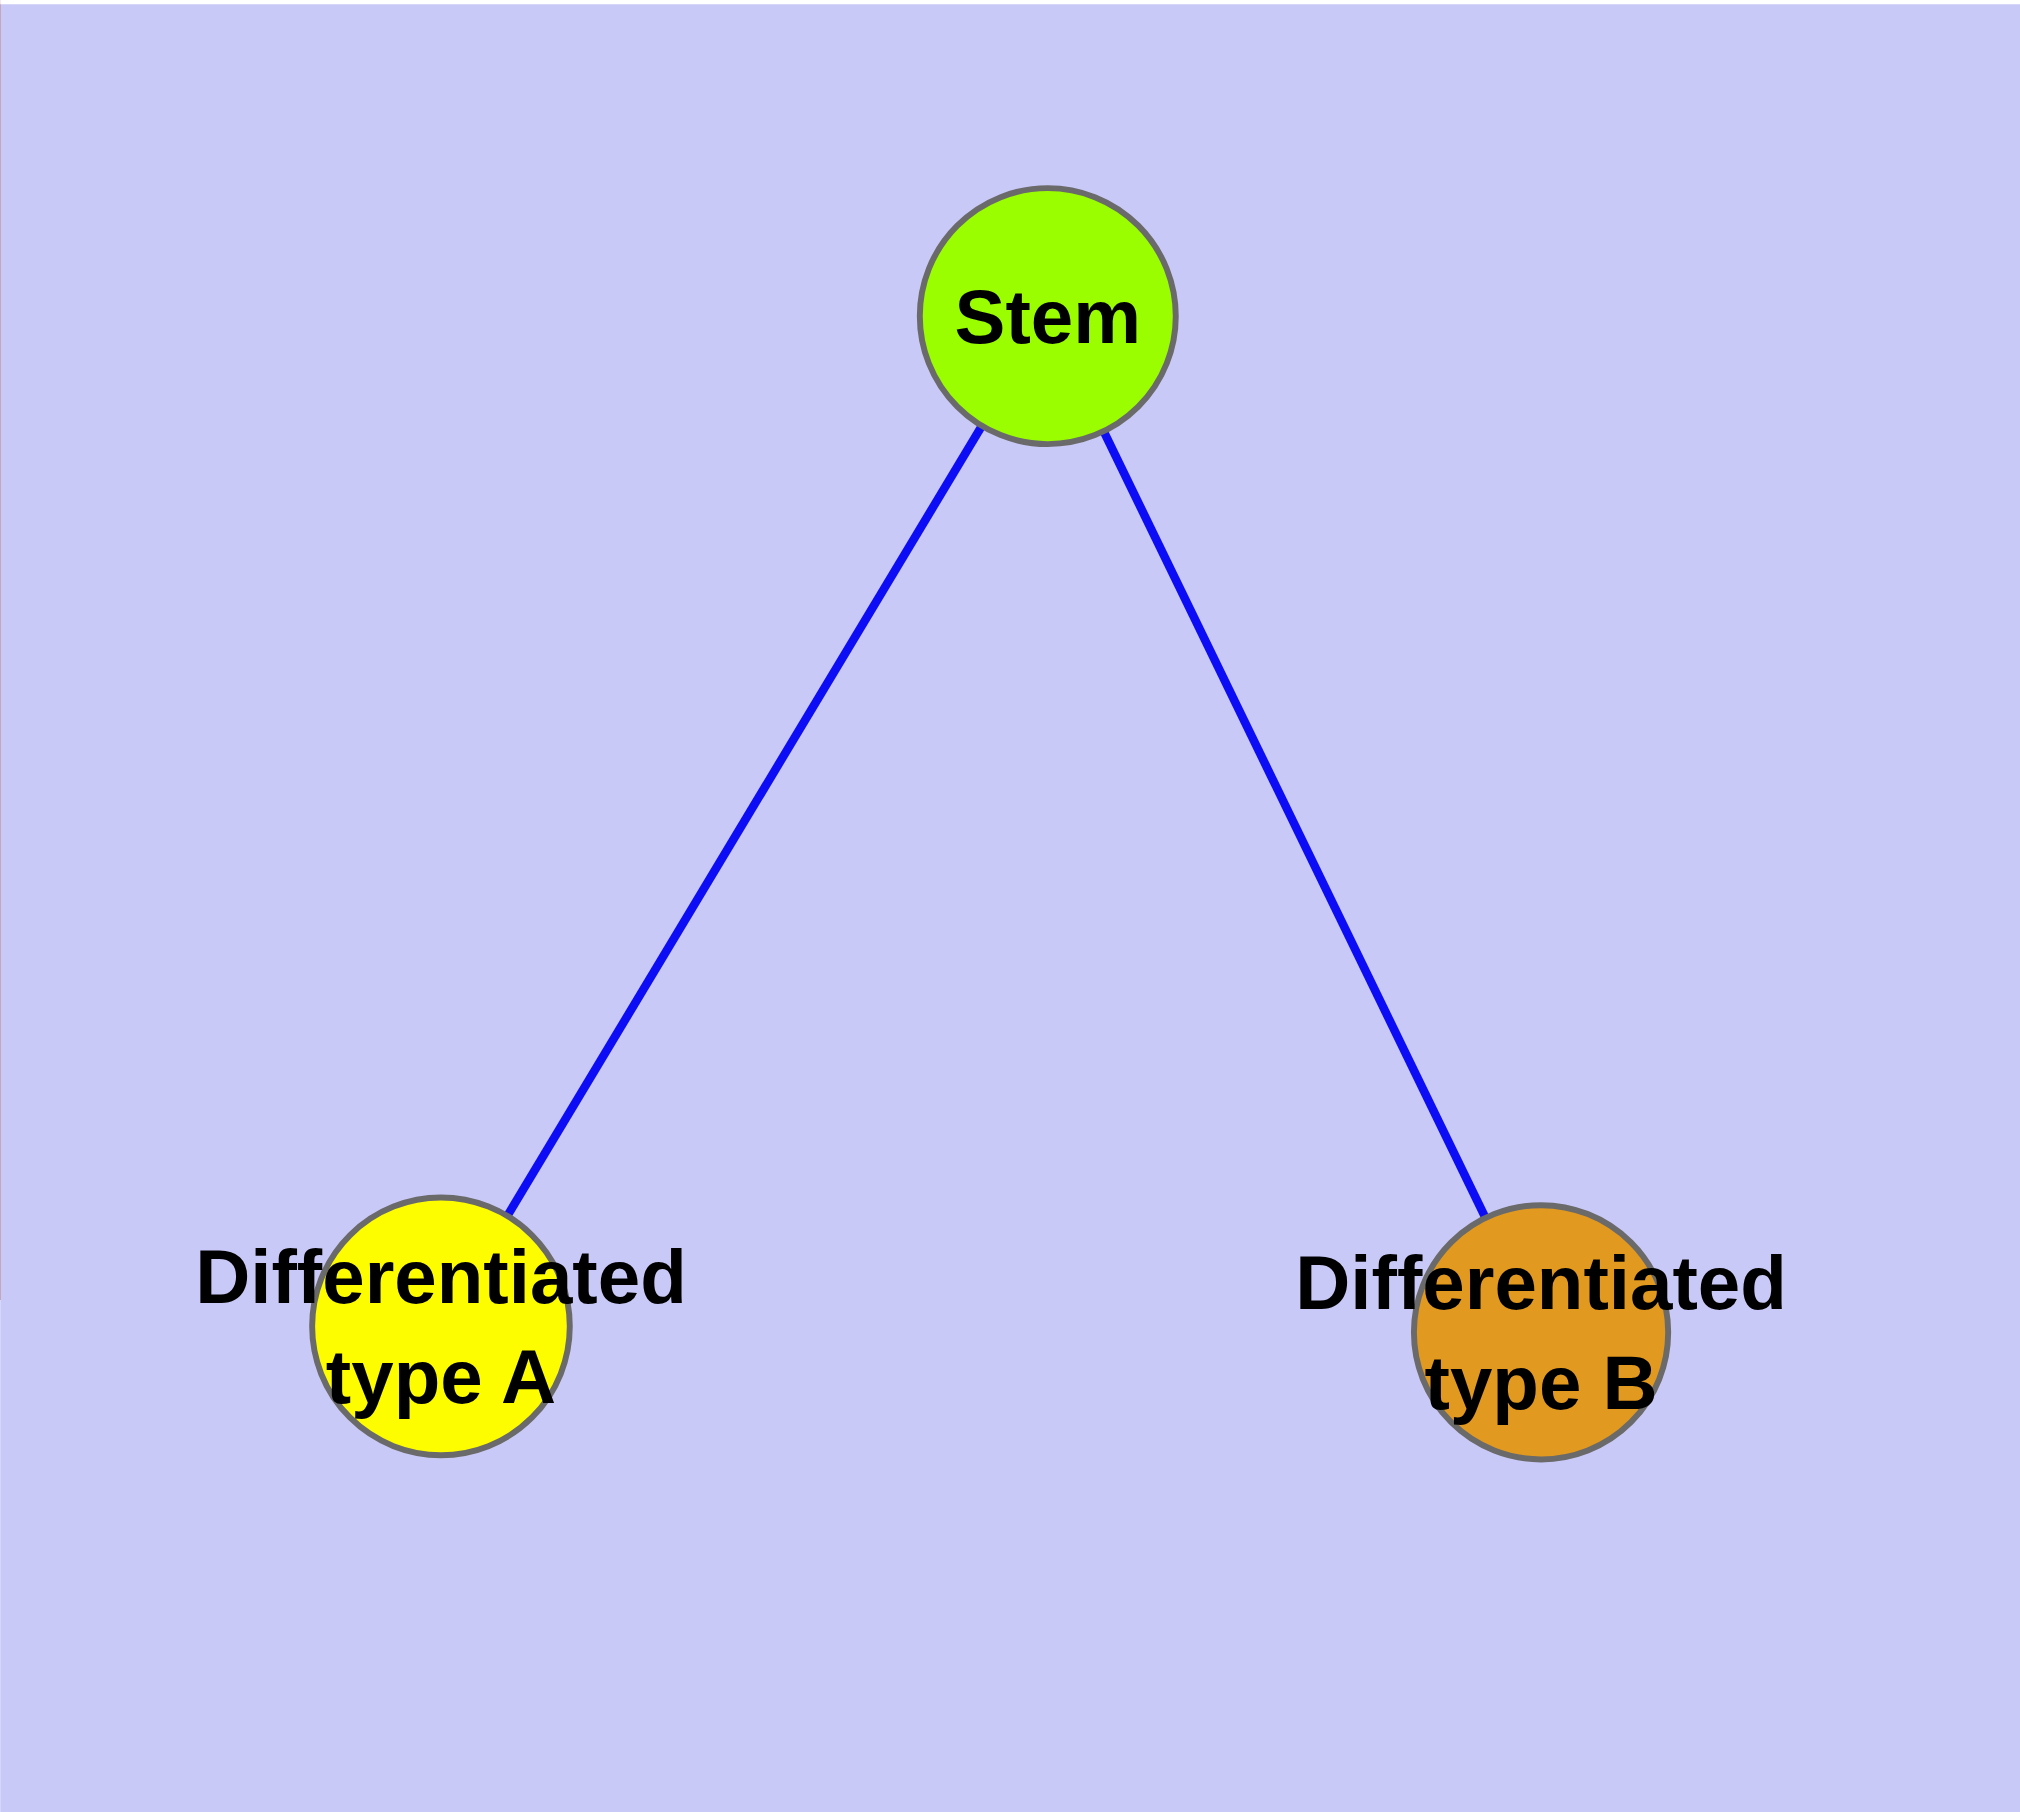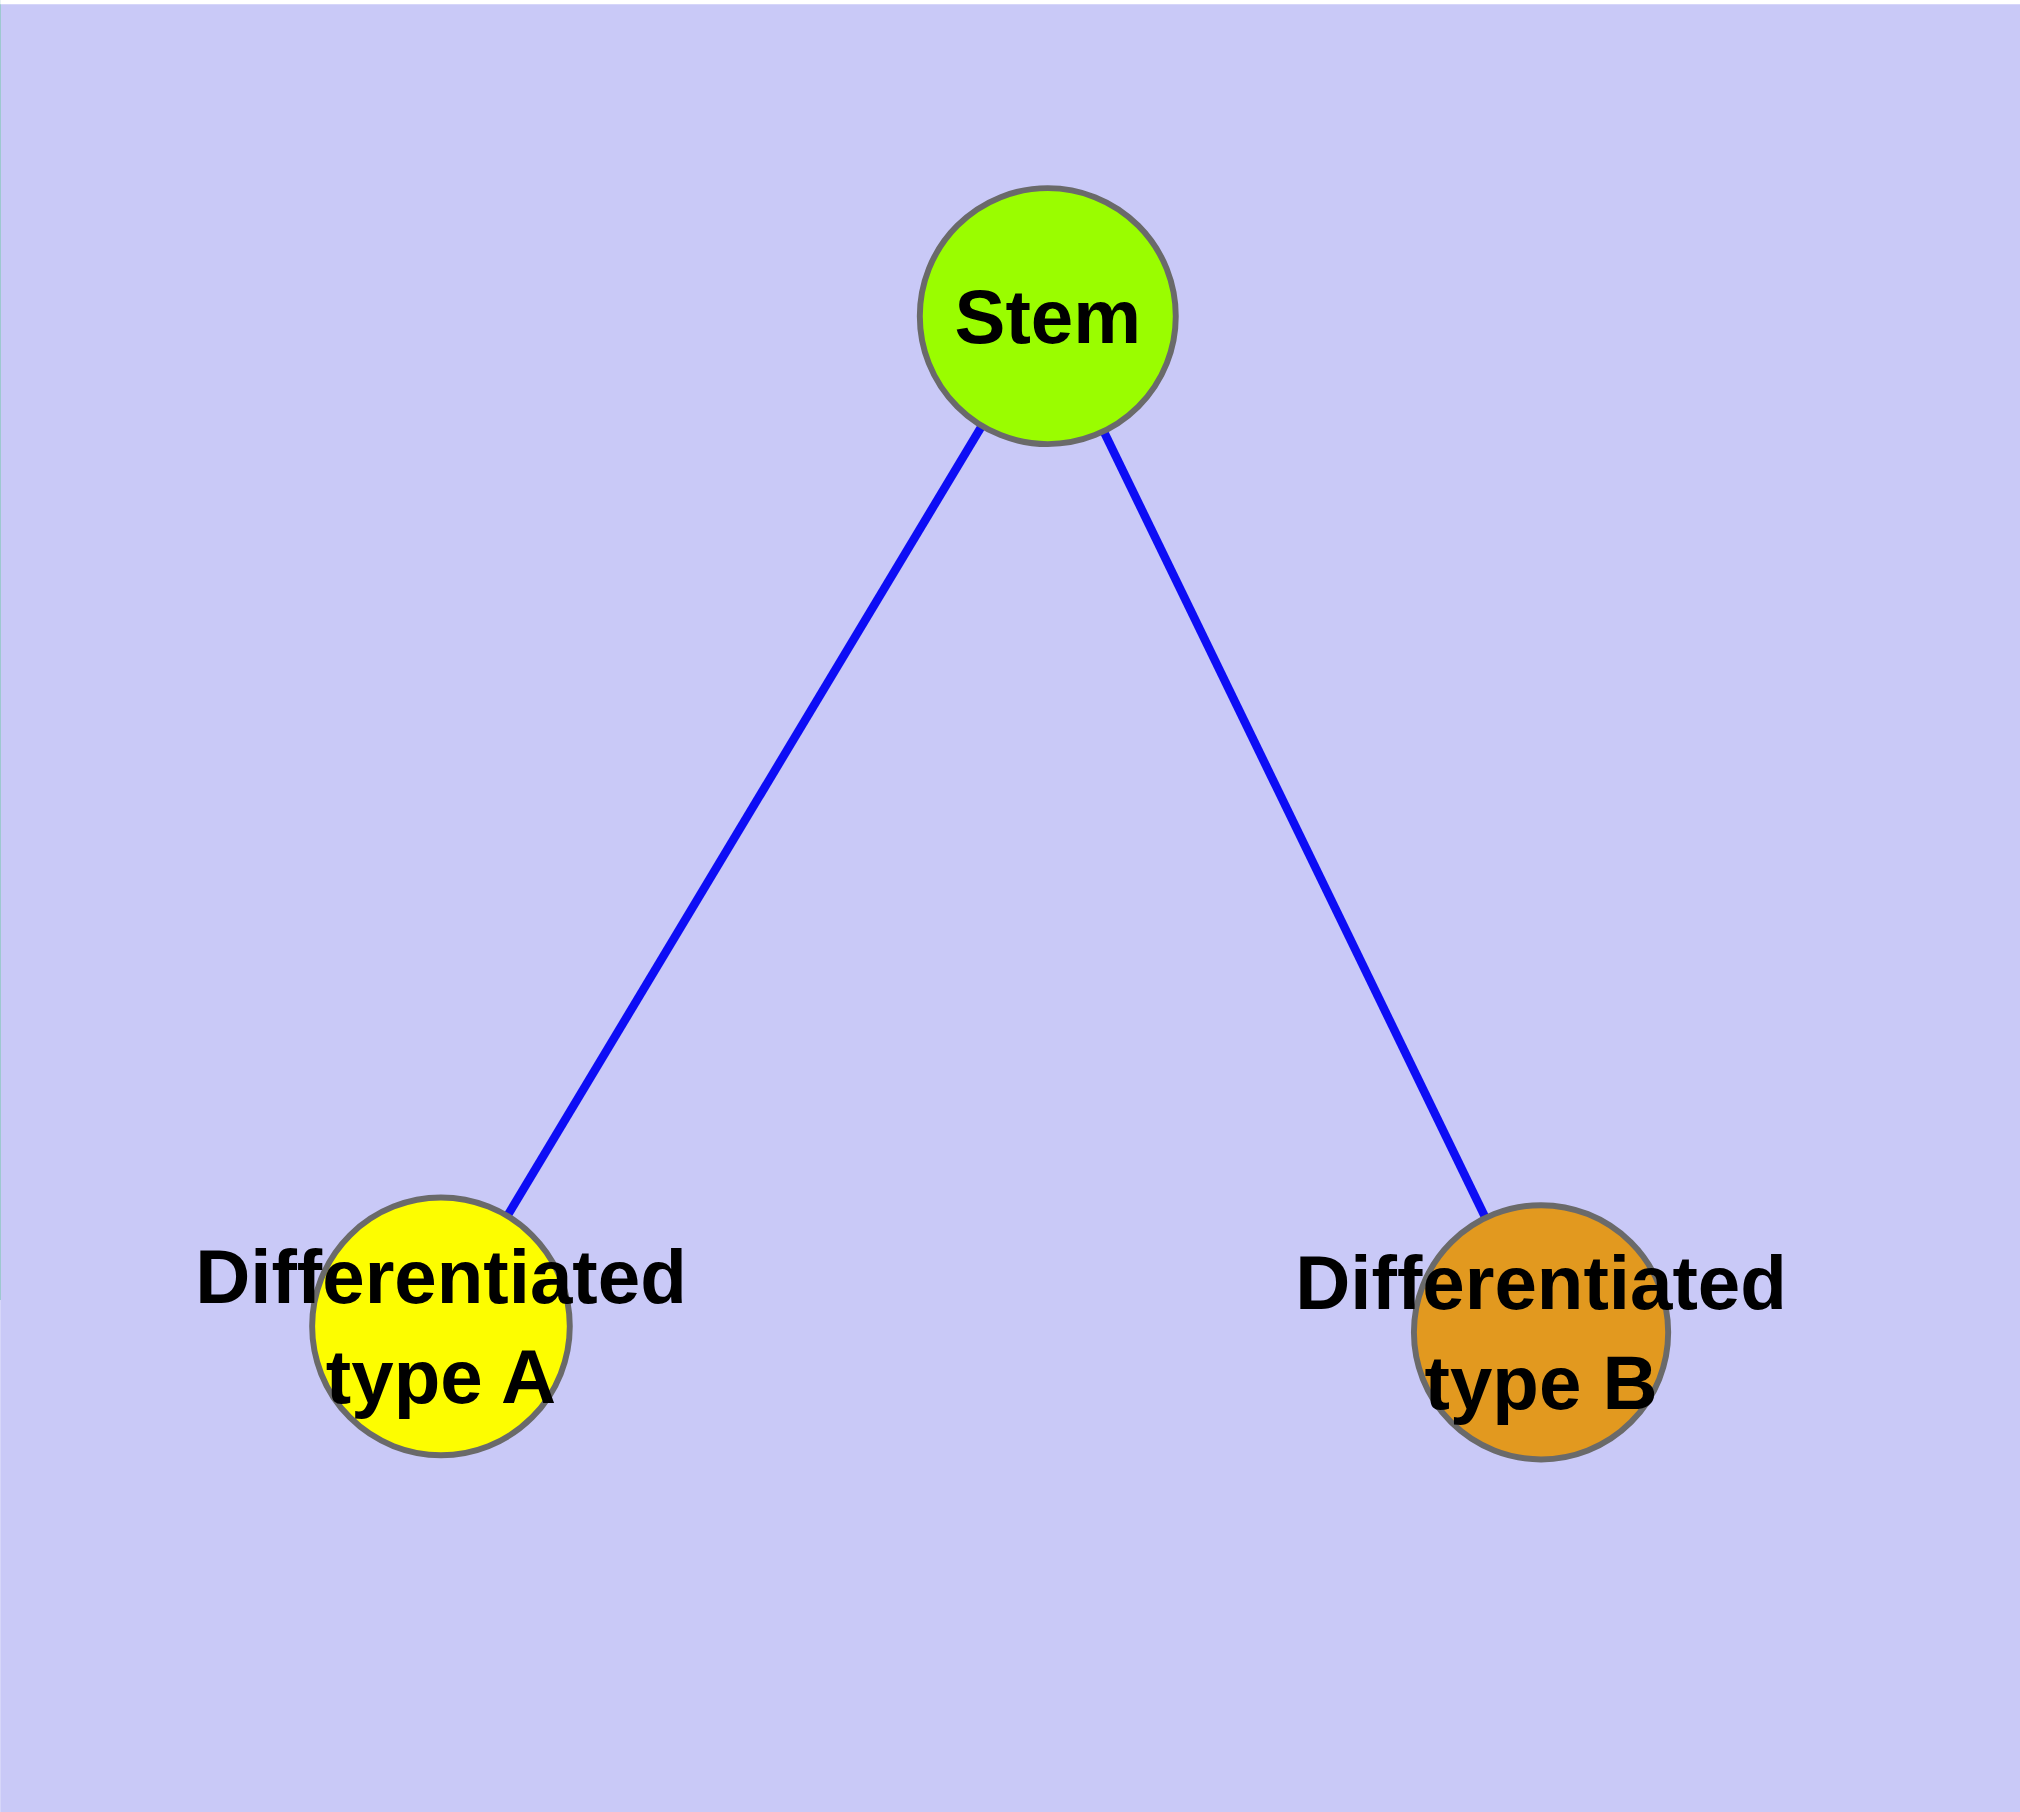--- a/index.html
+++ b/index.html
@@ -8,21 +8,21 @@
     background: #ffffff;
     width: 2021px;
     height: 1812px;
     overflow: hidden;
     font-family: "Liberation Sans", sans-serif;
   }
   .stage {
     position: relative;
     width: 2021px;
     height: 1300px;
-    background: #22c55e;
+    background: #c2410c;
   }
   svg.graph {
     position: absolute;
     left: 0;
     top: 0;
     display: block;
   }
   .node-label {
     font-family: "Liberation Sans", "DejaVu Sans", sans-serif;
     font-weight: bold;

